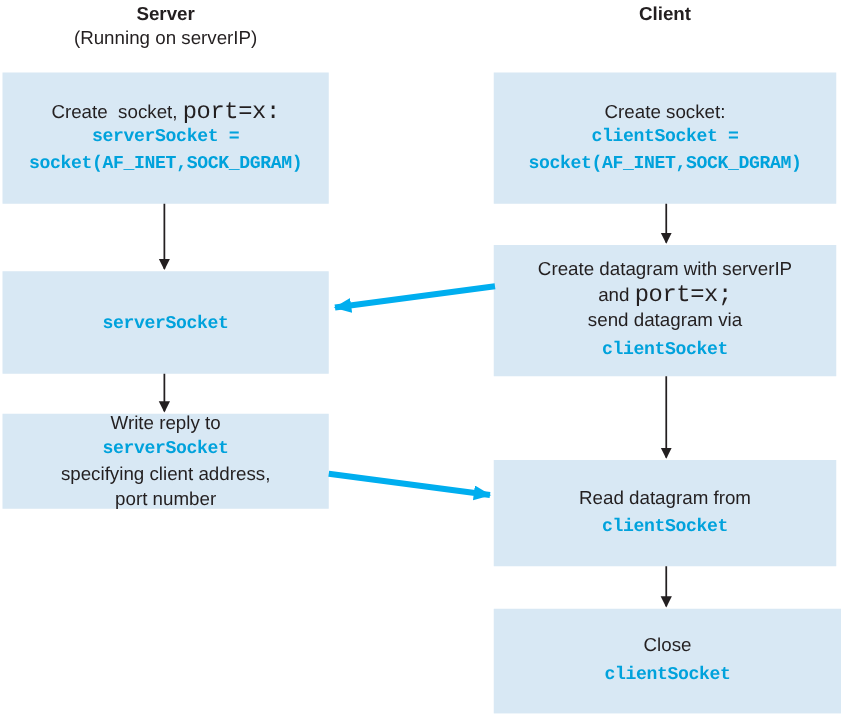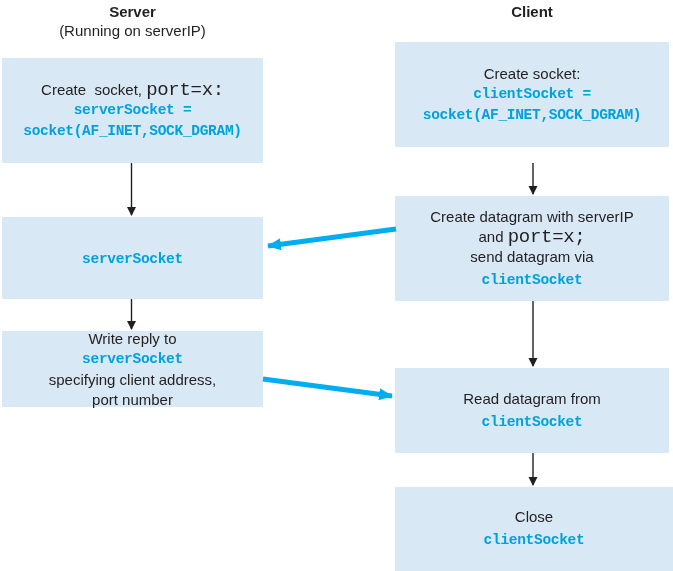--- a/index.html
+++ b/index.html
@@ -80,21 +80,21 @@
     <div class="line code gap-top">serverSocket</div>
   </div>
 
   <div class="box" style="left:2px;top:331px;width:261px;height:76px;">
     <div class="line">Write reply to</div>
     <div class="line code">serverSocket</div>
     <div class="line">specifying client address,</div>
     <div class="line">port number</div>
   </div>
 
-  <div class="box" style="left:395px;top:42px;width:274px;height:105px;">
+  <div class="box" style="left:395px;top:58px;width:274px;height:105px;">
     <div class="line">Create socket:</div>
     <div class="line code">clientSocket =</div>
     <div class="line code">socket(AF_INET,SOCK_DGRAM)</div>
   </div>
 
   <div class="box" style="left:395px;top:196px;width:274px;height:105px;">
     <div class="line">Create datagram with serverIP</div>
     <div class="line"><span>and </span><span class="code-inline">port=x;</span></div>
     <div class="line">send datagram via</div>
     <div class="line code gap-top">clientSocket</div>

